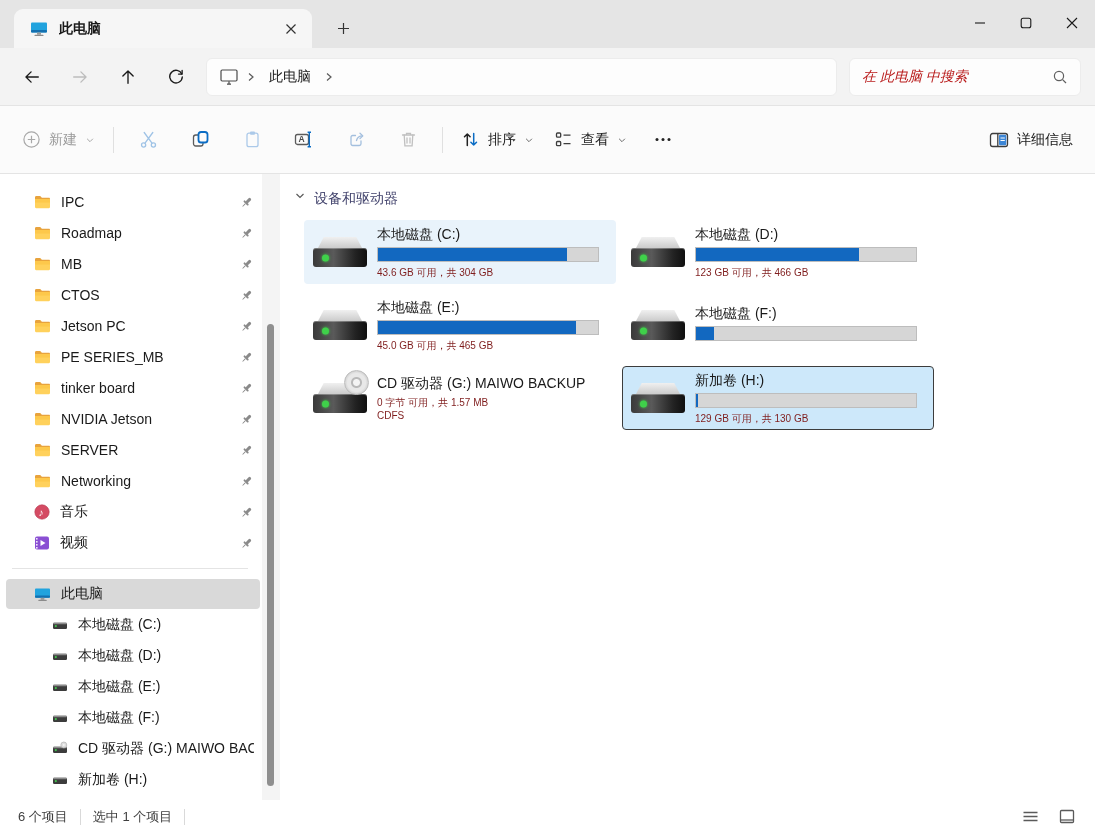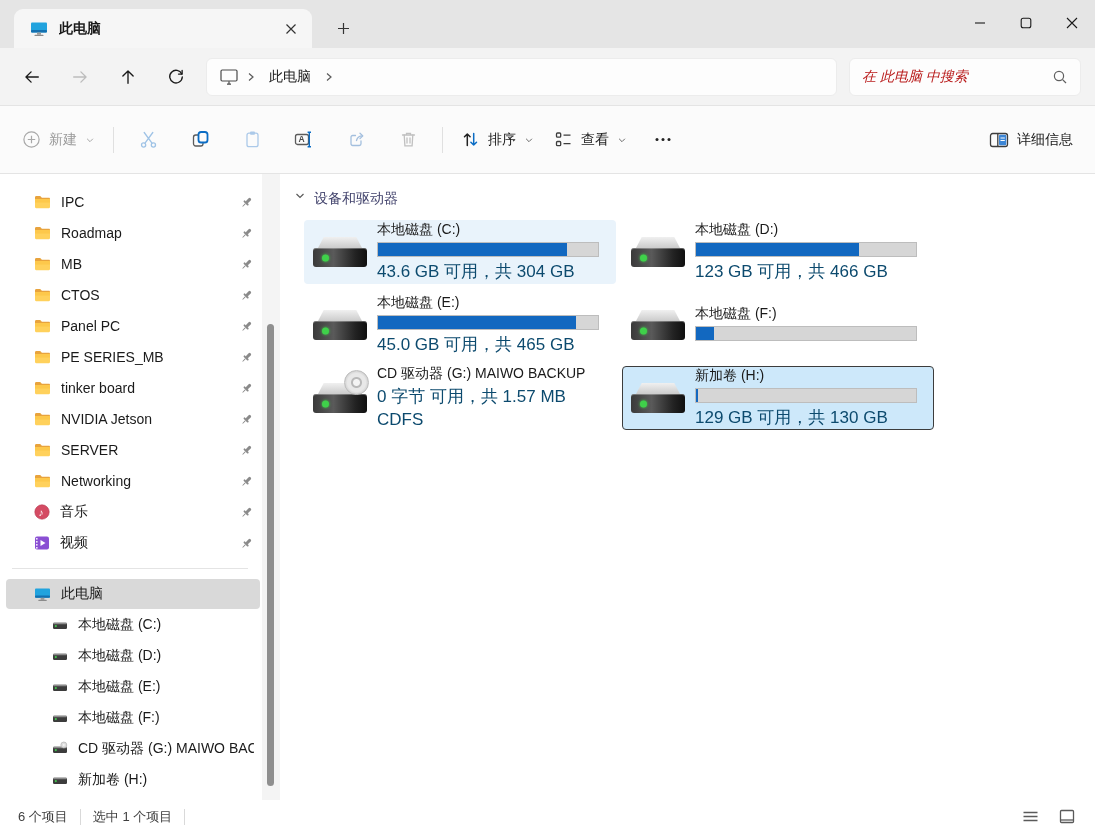--- a/index.html
+++ b/index.html
@@ -56,21 +56,21 @@
   .tile.selected { background:#cde8fa; border-color:#3c3c3c; }
   .drive-ic { width:58px; height:46px; position:relative; flex:none; }
   .lid { position:absolute; left:7px; right:7px; top:8px; height:11px; background:linear-gradient(#f0f0f0,#cbcbcb); clip-path:polygon(13% 0,87% 0,100% 100%,0 100%); }
   .drv { position:absolute; left:2px; right:2px; top:19px; height:19px; border-radius:3px; background:linear-gradient(90deg,#3a3a3a,#5a5a5a 38%,#232323 78%,#0f0f0f); box-shadow:inset 0 1px 0 rgba(255,255,255,.3); }
   .led { position:absolute; left:9px; top:50%; transform:translateY(-50%); width:7px; height:7px; border-radius:50%; background:#3fd14a; box-shadow:0 0 3px #3fd14a; }
   .disc { position:absolute; right:0px; top:-5px; width:25px; height:25px; border-radius:50%; background:radial-gradient(circle,#f4f4f4 0 3px,#b9b9b9 4px 5px,#e8e8e8 6px 9px,#cfcfcf 12px); border:1px solid #bdbdbd; }
   .tile-bd { flex:1; min-width:0; margin-right:8px; }
   .tile-name { white-space:nowrap; overflow:hidden; margin-bottom:3px; }
   .bar { height:15px; background:#d6d6d6; border:1px solid #bdbdbd; margin-bottom:4px; position:relative; }
   .bar .fill { position:absolute; left:0; top:0; bottom:0; }
-  .tile-detail { color:#0c4a6e; font-size:17px; white-space:nowrap; line-height:1.3; }
+  .tile-detail { color:#7f1d1d; font-size:10px; white-space:nowrap; line-height:1.3; }
 
   
   .statusbar { height:33px; flex:none; display:flex; align-items:center; padding:0 20px 0 18px; gap:12px; font-size:13px; color:#3f3f3f; background:#fff; }
   .sdiv { width:1px; height:16px; background:#d9d9d9; }
   .sb-views { margin-left:auto; display:flex; gap:20px; }
 </style>
 </head>
 <body>
 
 <div class="app">
@@ -373,21 +373,21 @@
             </span>
           </div>
           <div class="side-item">
             <span class="ic">
               <svg width="17" height="14" viewBox="0 0 17 14">
                 <path d="M1 2.3C1 1.6 1.6 1 2.3 1h3.9l1.7 1.7h7c.7 0 1.1.5 1.1 1.2v1.2H1z" fill="#e8a33d"></path>
                 <rect x="1" y="4" width="15" height="9.2" rx="1.1" fill="#ffd15c"></rect>
                 <rect x="1" y="4" width="15" height="3.6" fill="#fdc84b"></rect>
               </svg>
             </span>
-            <span class="side-label">Panel PC</span>
+            <span class="side-label">Jetson PC</span>
             <span class="ic pin">
               <svg width="15" height="15" viewBox="0 0 16 16">
                 <g transform="rotate(45 8 8)" fill="#8a8a8a">
                   <rect x="6.4" y="1.8" width="3.2" height="6.4" rx="1.4"></rect>
                   <rect x="4.6" y="7.6" width="6.8" height="2" rx="1"></rect>
                   <rect x="7.6" y="9.6" width=".9" height="4.4" rx=".45"></rect>
                 </g>
               </svg>
             </span>
           </div>

